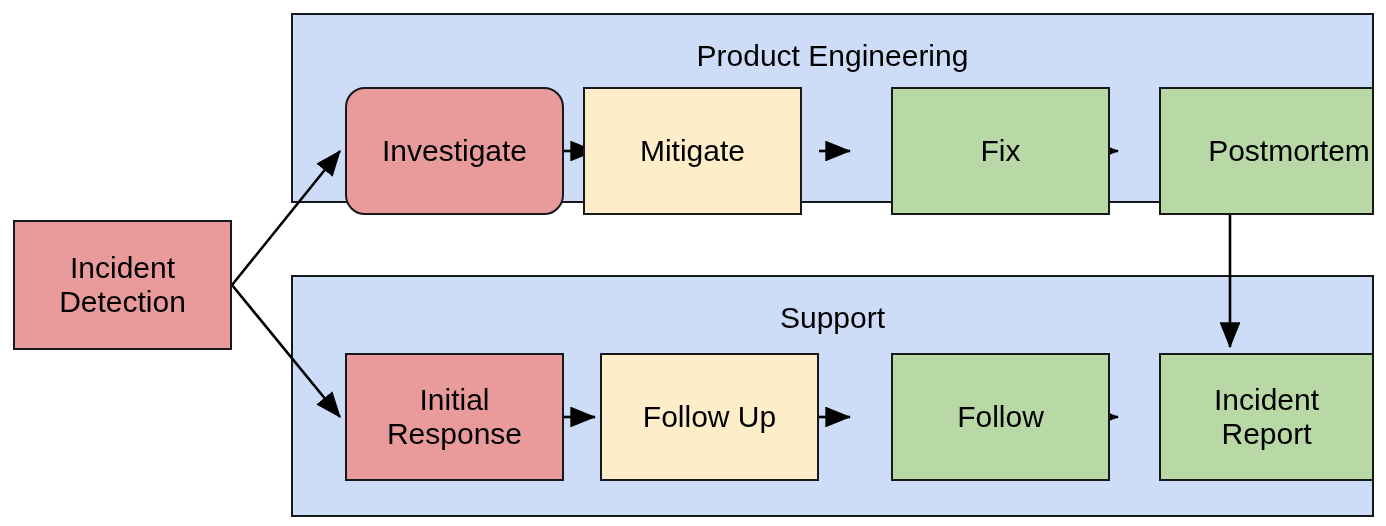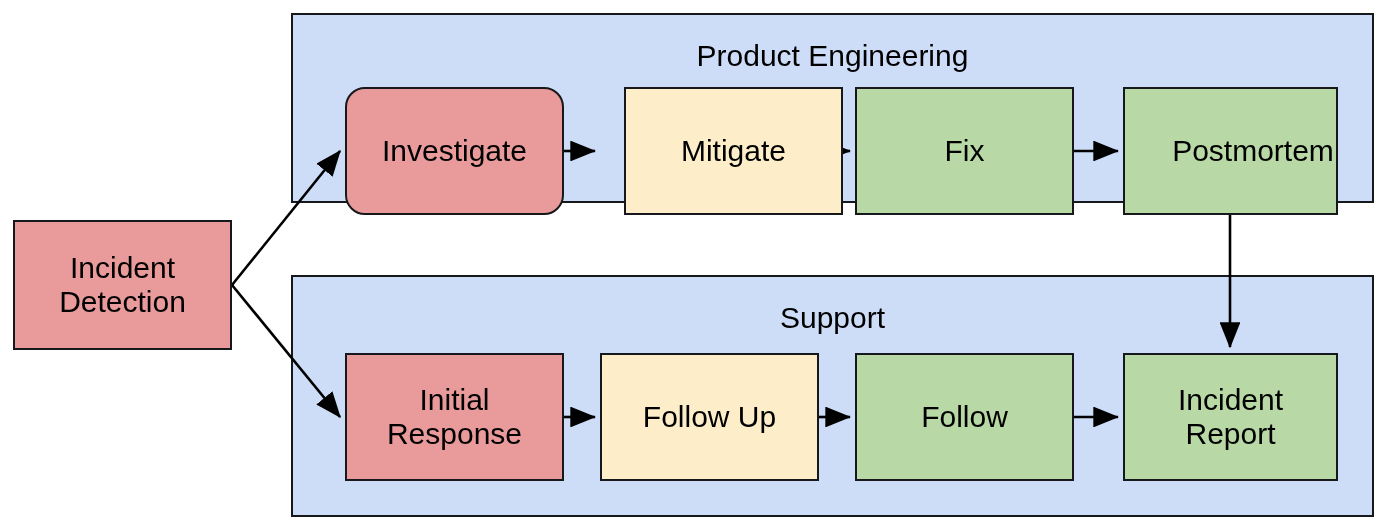--- a/index.html
+++ b/index.html
@@ -39,21 +39,21 @@
     align-items: center;
     justify-content: center;
     text-align: center;
     font-size: 30px;
     line-height: 1.12;
     color: #000000;
     white-space: pre-line;
   }
   .fill-red    { background: #e99b9b; }
   .fill-yellow { background: #fdeec9; }
-  .fill-green  { background: #b8d9a6; }
+  .fill-green  { background: #b8d9a6; margin-left: 36px; }
 
   #edges {
     position: absolute;
     left: 0;
     top: 0;
     width: 1386px;
     height: 526px;
     pointer-events: none;
   }
 </style>
@@ -112,21 +112,21 @@
 
   <div class="node fill-red" style="left:13px; top:220px; width:219px; height:130px;">
     <span>Incident
 Detection</span>
   </div>
 
   <div class="node fill-red" style="left:345px; top:87px; width:219px; height:128px;border-radius:20px;">
     <span>Investigate</span>
   </div>
 
-  <div class="node fill-yellow" style="left:624px; top:87px; width:219px; height:128px;">
+  <div class="node fill-yellow" style="left:583px; top:87px; width:219px; height:128px;">
     <span>Mitigate</span>
   </div>
 
   <div class="node fill-green" style="left:855px; top:87px; width:219px; height:128px;">
     <span>Fix</span>
   </div>
 
   <div class="node fill-green" style="left:1123px; top:87px; width:215px; height:128px;padding-left:45px;">
     <span>Postmortem</span>
   </div>

